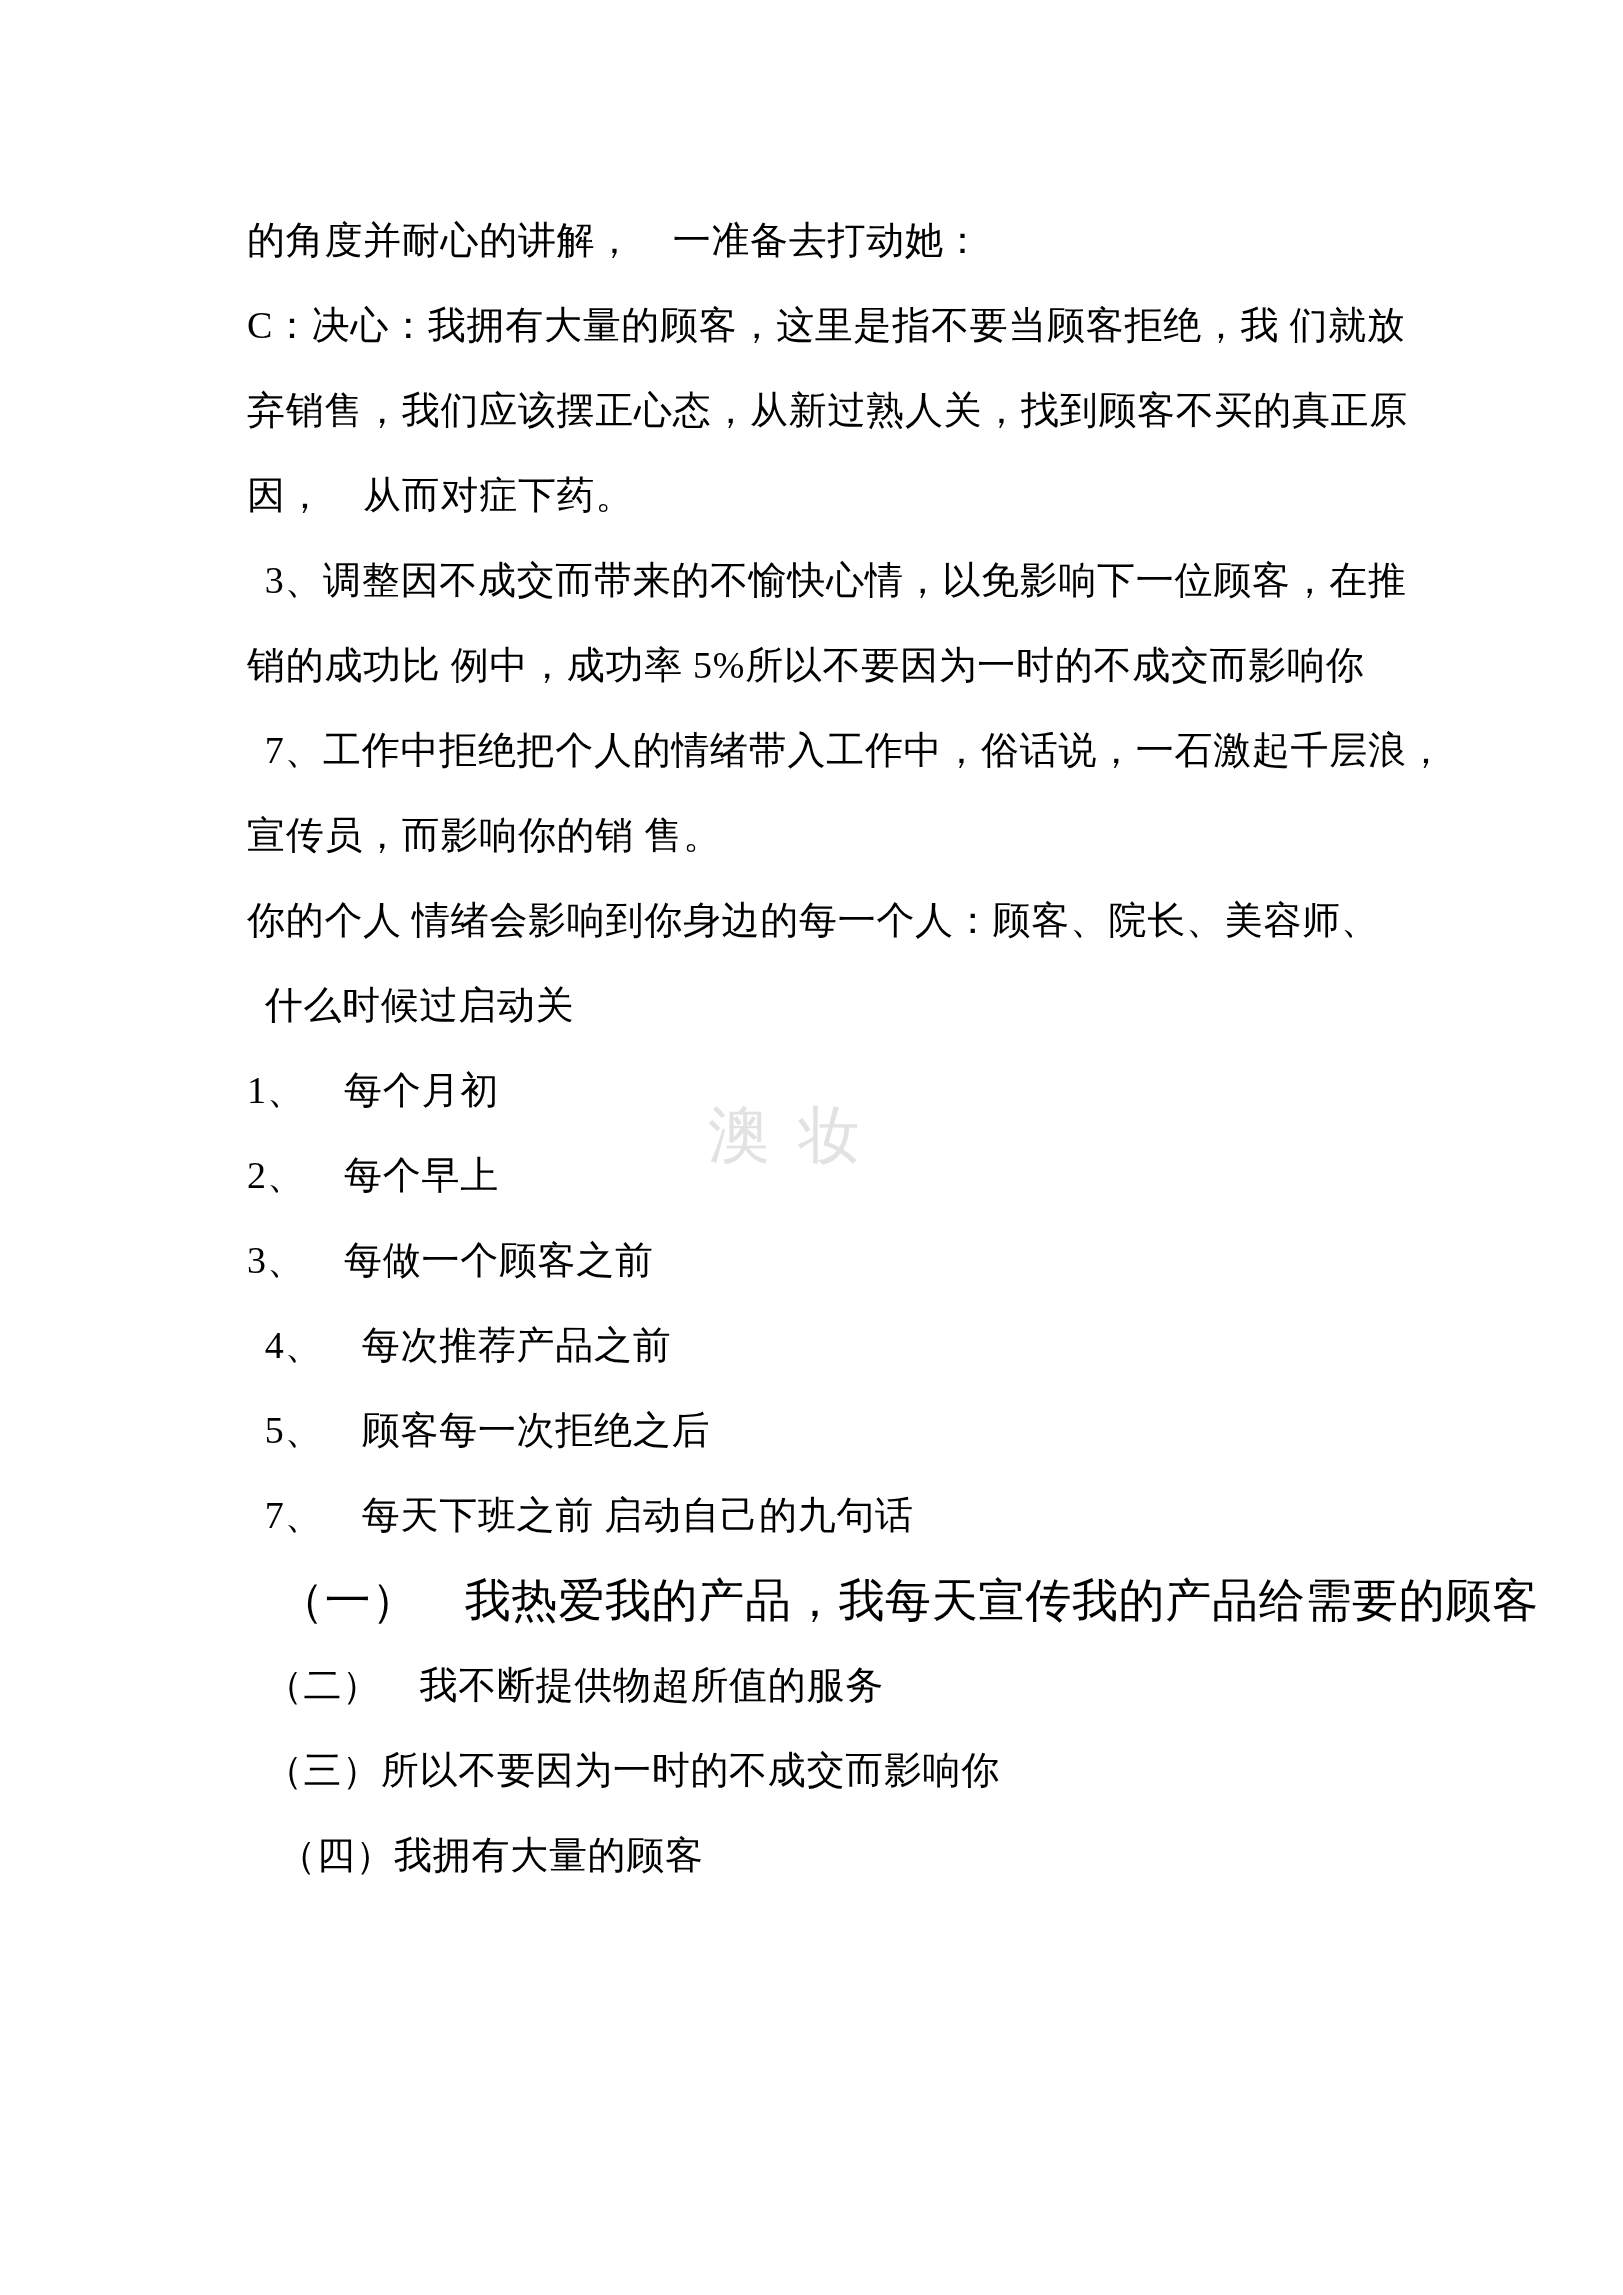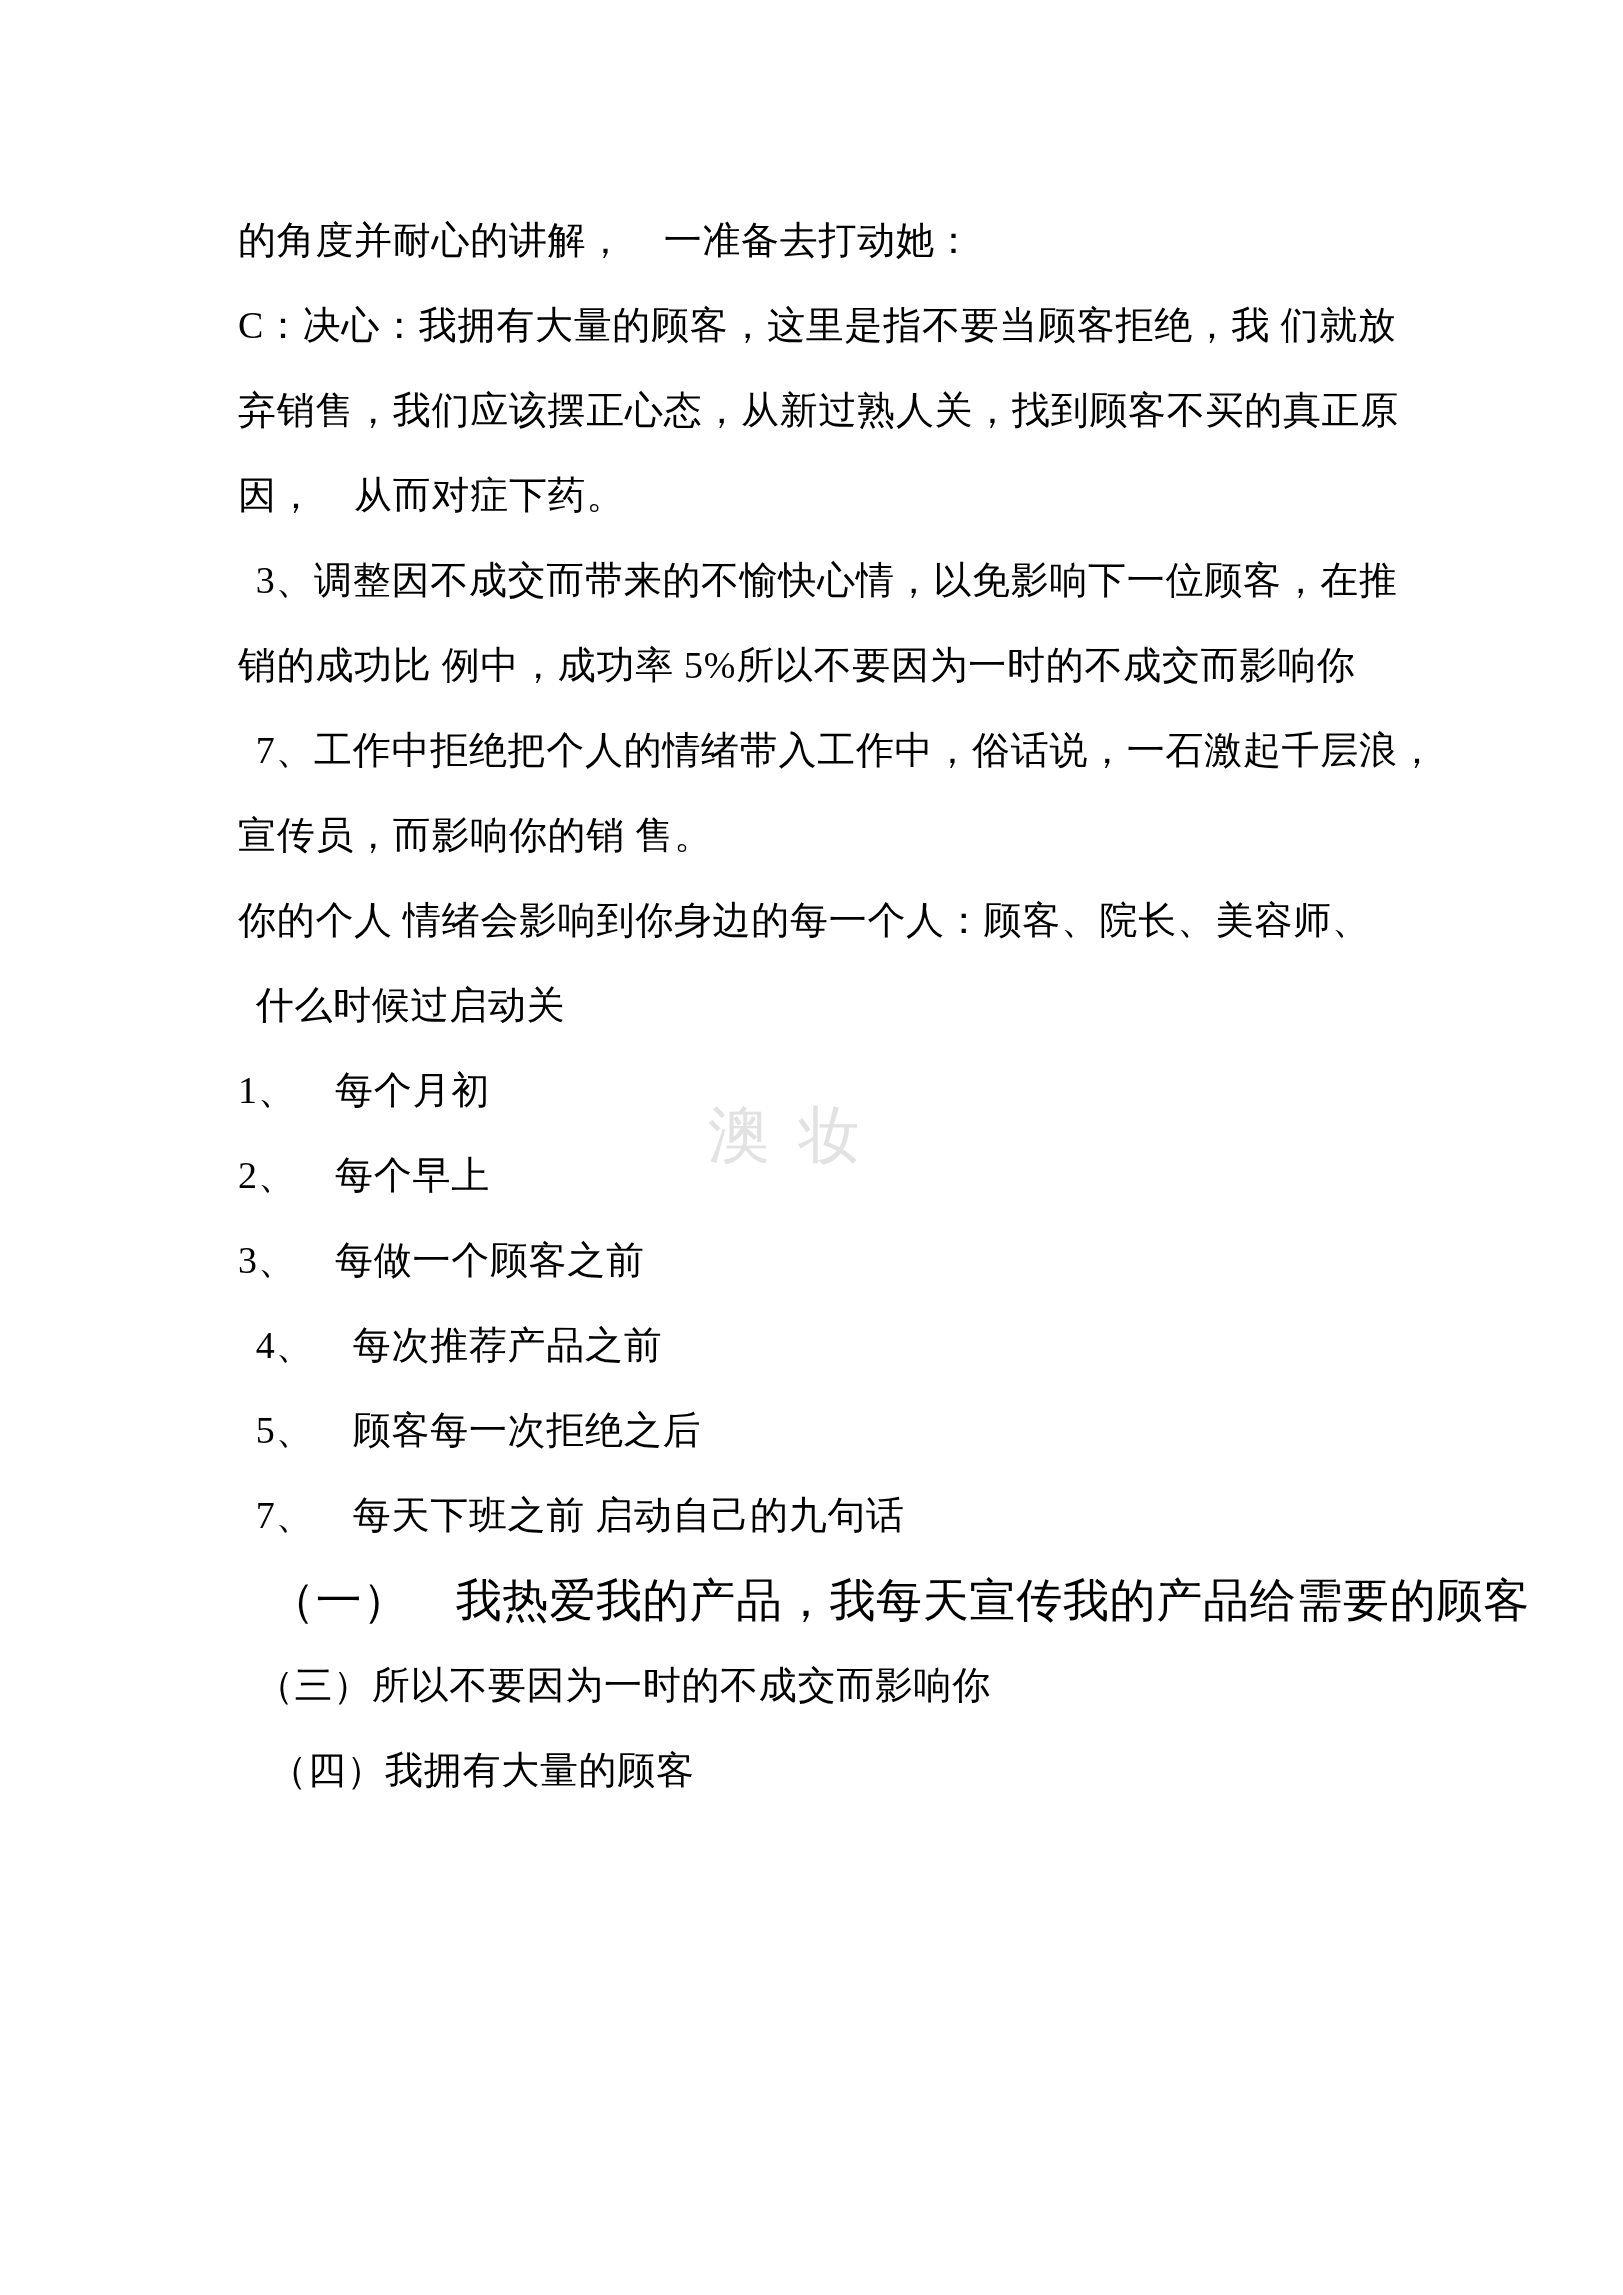--- a/index.html
+++ b/index.html
@@ -25,21 +25,21 @@
     font-size: 62px;
     line-height: 86px;
     color: #e2e2e2;
     font-family: "Liberation Sans", "DejaVu Sans", sans-serif;
     letter-spacing: 5.2px;
     white-space: nowrap;
     user-select: none;
   }
   .content {
     position: absolute;
-    left: 238px;
+    left: 247px;
     top: 198px;
   }
   .line {
     height: 85px;
     line-height: 85px;
     font-size: 38px;
     white-space: nowrap;
     letter-spacing: 0.7px;
   }
   .ind1 { padding-left: 17.7px; }
@@ -83,19 +83,20 @@
 
       <div class="line ind1">4、　每次推荐产品之前</div>
 
       <div class="line ind1">5、　顾客每一次拒绝之后</div>
 
 
       <div class="line ind1">7、　每天下班之前 启动自己的九句话</div>
 
       <div class="line ind2 small">（一）　我热爱我的产品，我每天宣传我的产品给需要的顾客</div>
 
+      <div class="line ind1">（二）　我不断提供物超所值的服务</div>
 
       <div class="line ind1">（三）所以不要因为一时的不成交而影响你</div>
 
       <div class="line ind2">（四）我拥有大量的顾客</div>
     </div>
 </div>
 
 
 </body></html>

